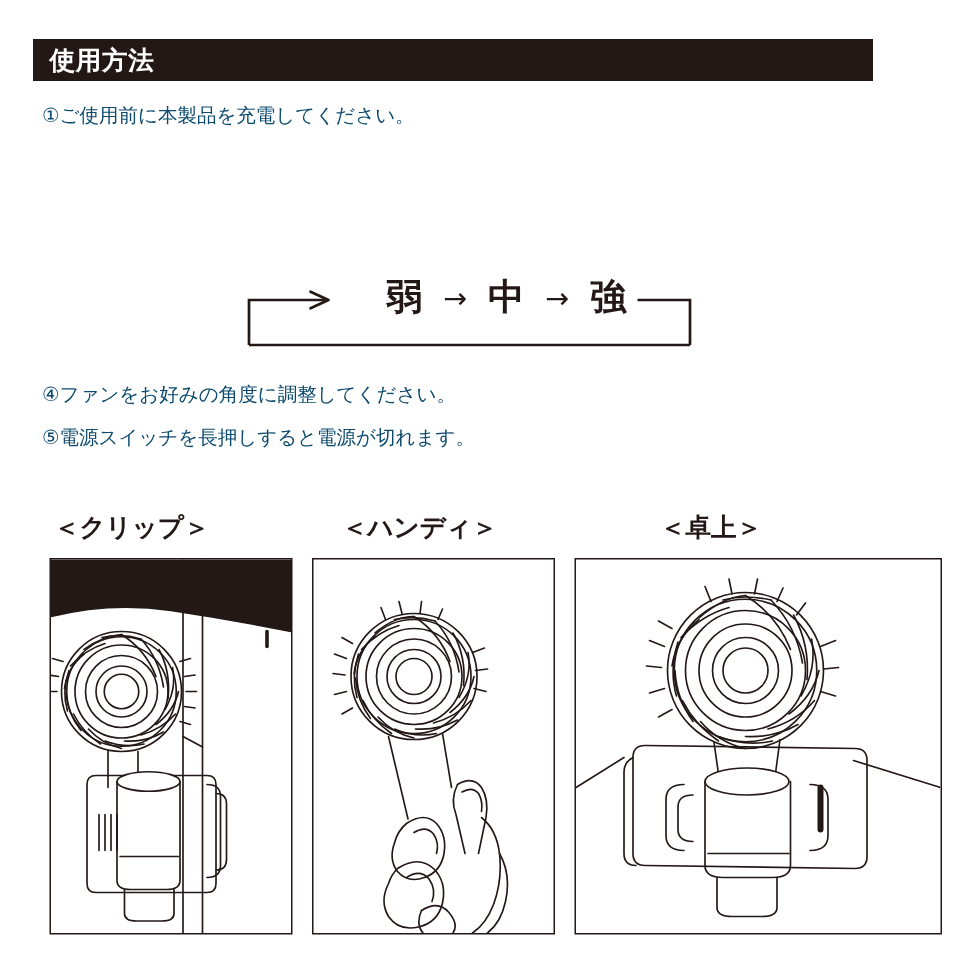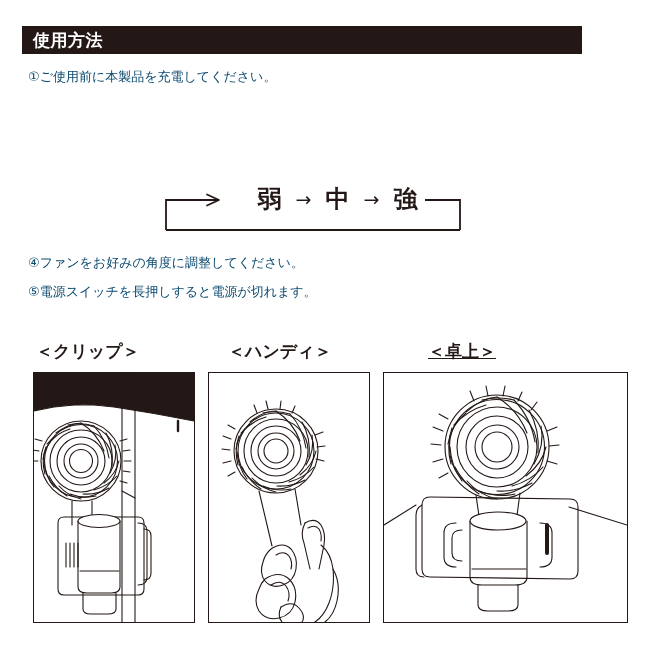--- a/index.html
+++ b/index.html
@@ -105,21 +105,21 @@
   .caption {
     position: absolute;
     font-size: 17px;
     font-weight: bold;
     line-height: 1;
     color: #231815;
     white-space: nowrap;
   }
   .caption.c1 { left: 36px; }
   .caption.c2 { left: 228px; text-align: center; }
-  .caption.c3 { left: 428px; text-decoration: underline; }
+  .caption.c3 { left: 440px; }
 
   
   .panels {
     position: absolute;
     left: 0;
     top: 0;
     width: 650px;
     height: 650px;
     pointer-events: none;
   }

